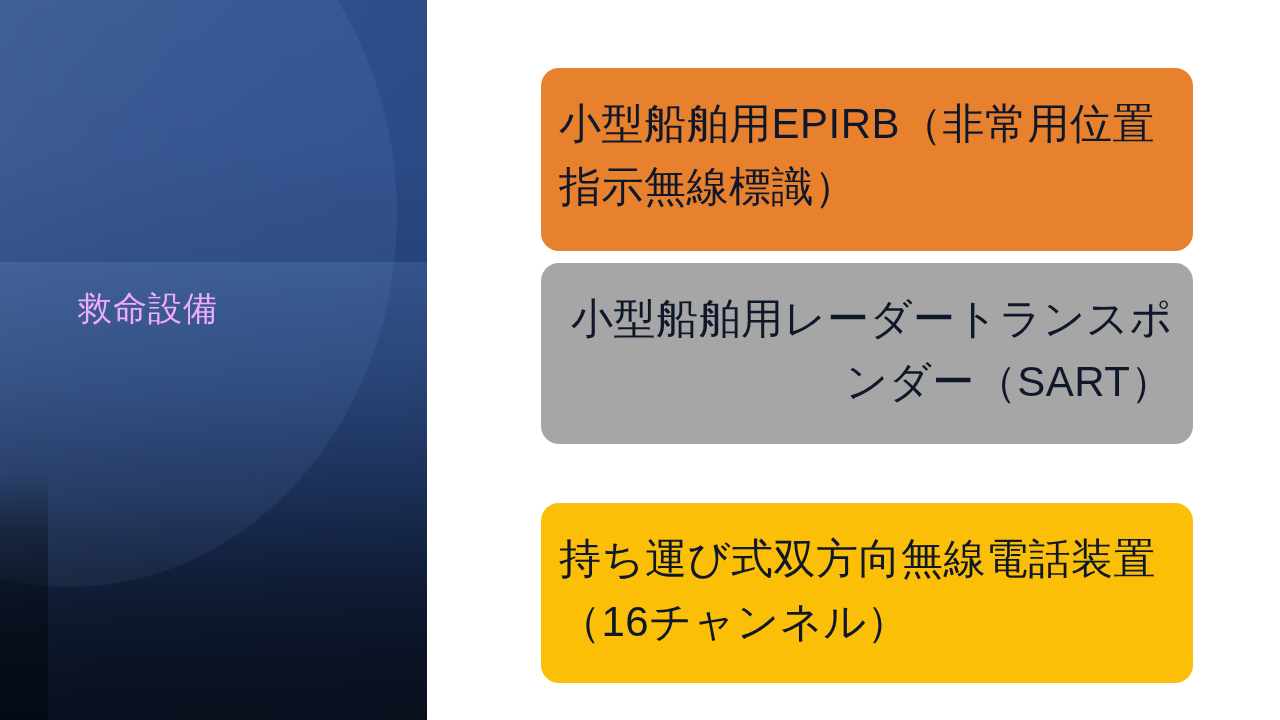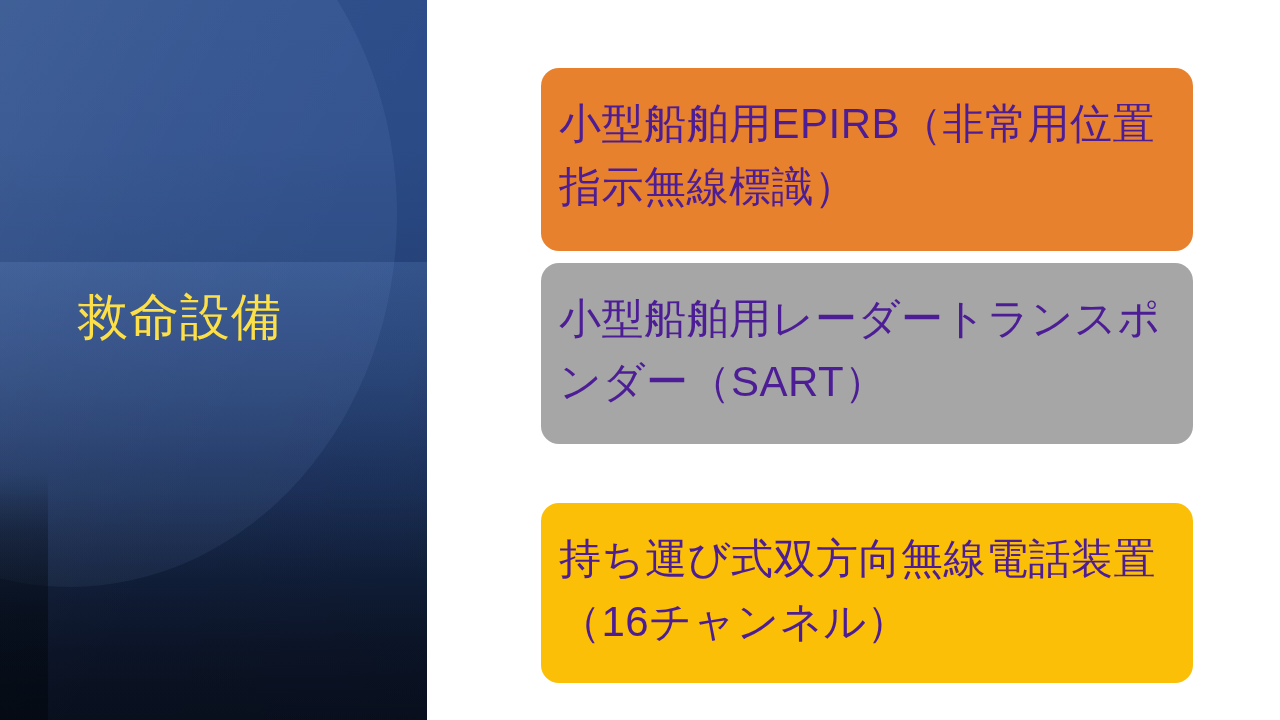--- a/index.html
+++ b/index.html
@@ -112,22 +112,22 @@
         rgba(6,12,24,0.0) 0%,
         rgba(6,12,24,0.22) 45%,
         rgba(5,10,20,0.42) 100%);
   }
 
   .panel-title {
     position: absolute;
     left: 78px;
     top: 288px;
     width: 330px;
-    color: #fde047;
-    font-size: 50px;
+    color: #f0abfc;
+    font-size: 34px;
     font-weight: 300;
     line-height: 1.18;
     letter-spacing: 1px;
     white-space: nowrap;
   }
 
   
   .items {
     position: absolute;
     left: 541px;
@@ -145,21 +145,21 @@
     padding: 24px 20px 0 18px;
     color: #ffffff;
   }
 
   .item-box .item-text {
     display: block;
     font-size: 42px;
     font-weight: 400;
     line-height: 63px;
     letter-spacing: 0.5px;
-    color: #4c1d95;
+    color: #0f172a;
   }
 
   #item-0 { top: 0px;   height: 183px; }
   #item-1 { top: 195px; height: 181px; }
   #item-2 { top: 390px; height: 180px; }
 </style>
 </head>
 <body>
 
 <div class="slide">
@@ -173,21 +173,21 @@
     <div class="panel-vignette"></div>
     <div class="panel-title">救命設備</div>
   </div>
 
   <div class="items">
 
     <div class="item-box" id="item-0" style="background-color: rgb(232, 129, 46);">
       <span class="item-text">小型船舶用EPIRB（非常用位置指示無線標識）</span>
     </div>
 
-    <div class="item-box" id="item-1" style="background-color: rgb(166, 166, 166);">
+    <div class="item-box" id="item-1" style="background-color: rgb(166, 166, 166); text-align: right;">
       <span class="item-text">小型船舶用レーダートランスポンダー（SART）</span>
     </div>
 
     <div class="item-box" id="item-2" style="background-color: rgb(251, 191, 7); margin-top: 45px;">
       <span class="item-text">持ち運び式双方向無線電話装置（16チャンネル）</span>
     </div>
 
   </div>
 
 </div>

